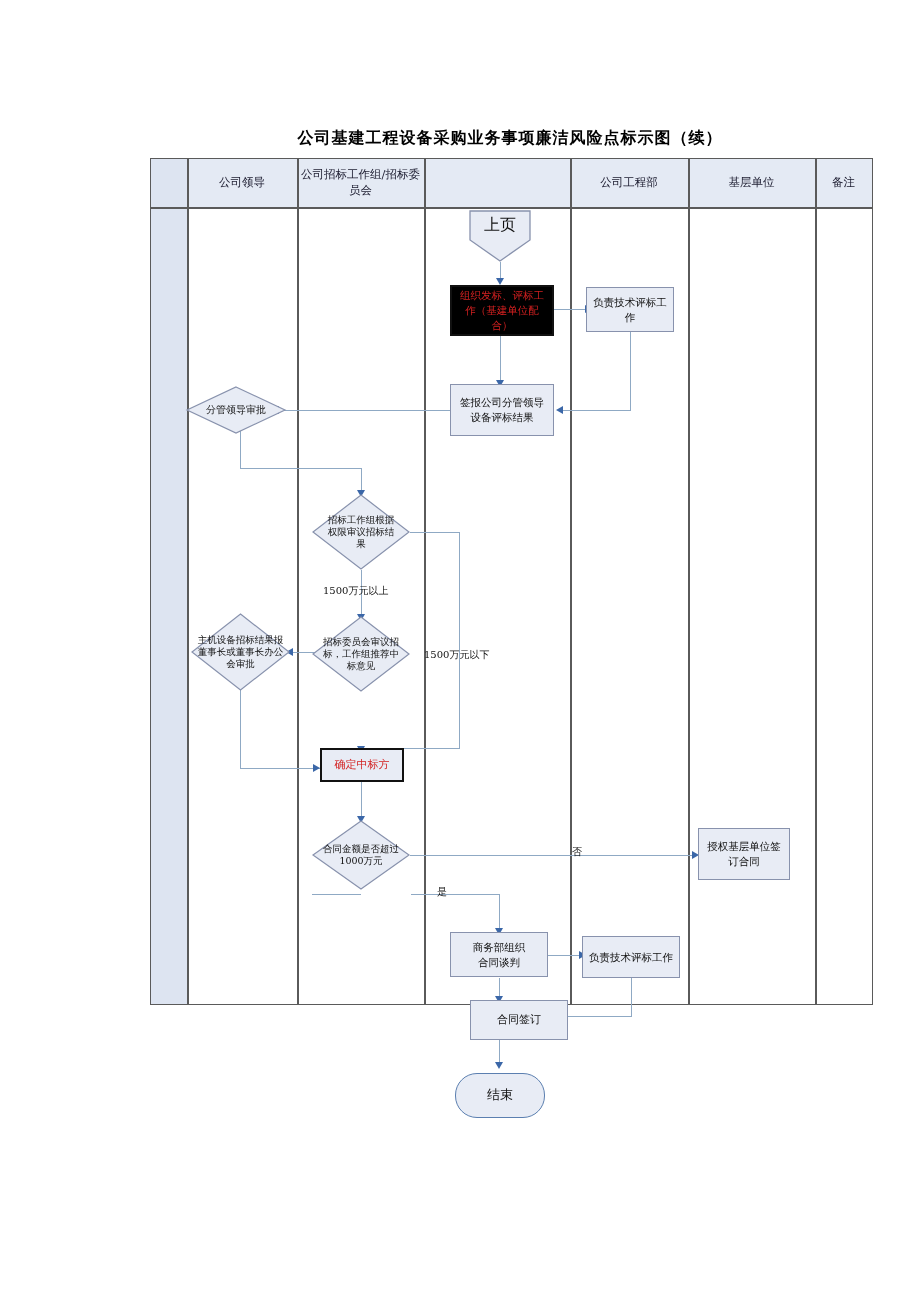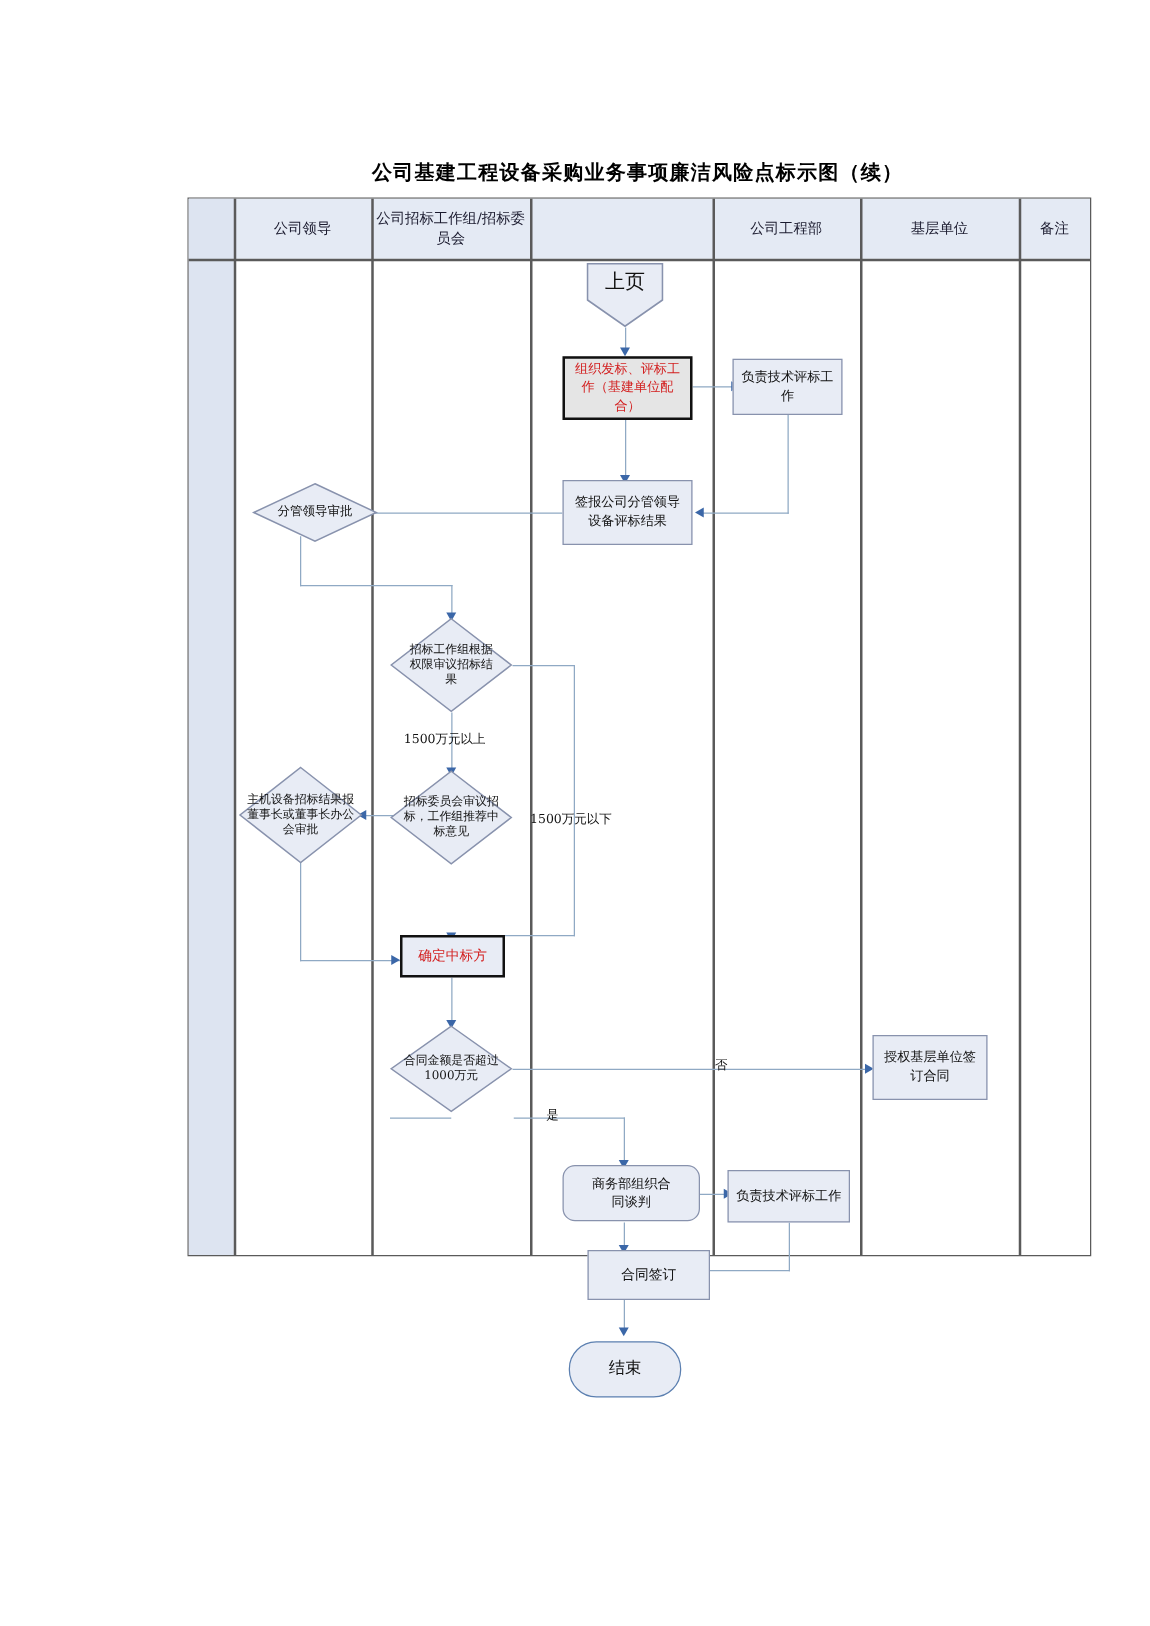--- a/index.html
+++ b/index.html
@@ -30,21 +30,21 @@
   .hdr-band{position:absolute;left:0;top:0;height:48px;background:#e4eaf4;}
   .leftcol-fill{position:absolute;left:0;top:0;width:36px;bottom:0;background:#dde4f1;}
 
   
   .shape{position:absolute;box-sizing:border-box;
     display:flex;align-items:center;justify-content:center;text-align:center;
     font-family:"DejaVu Serif","Liberation Serif",serif;
     font-size:10.5px;line-height:1.4;color:#111;}
 
   .rect{background:#e8ecf5;border:1.2px solid #8892ad;}
-  .rect-bold{background:#e5e5e5;border:2.4px solid #111;color:#d32020;}
+  .rect-bold{background:#000000;border:2.4px solid #111;color:#d32020;}
   .rect-bold2{background:#e8ecf5;border:2.2px solid #111;}
   .term{background:#e8ecf5;border:1.3px solid #5b7fb0;border-radius:22px;}
 
   .diamond-wrap{position:absolute;}
   .diamond-wrap svg{position:absolute;left:0;top:0;overflow:visible;}
   .diamond-txt{position:absolute;left:0;top:0;right:0;bottom:0;
     display:flex;align-items:center;justify-content:center;text-align:center;
     font-family:"DejaVu Serif","Liberation Serif",serif;
     font-size:9.5px;line-height:1.25;color:#111;padding:0 2px;box-sizing:border-box;}
 
@@ -167,21 +167,21 @@
     </svg>
     <div class="penta-txt">上页</div>
   </div>
 
   <div class="shape rect-bold" style="left:450px;top:285px;width:104px;height:51px;padding:0 4px;">组织发标、评标工作（基建单位配合）</div>
 
   <div class="shape rect" style="left:586px;top:287px;width:88px;height:45px;padding:0 4px;">负责技术评标工作</div>
 
   <div class="shape rect" style="left:450px;top:384px;width:104px;height:52px;padding:0 4px;">签报公司分管领导设备评标结果</div>
 
-  <div class="diamond-wrap" style="left:202px;top:386px;width:100px;height:48px;">
+  <div class="diamond-wrap" style="left:186px;top:386px;width:100px;height:48px;">
     <svg width="100" height="48" viewBox="0 0 100 48">
       <polygon points="50,1 99,24 50,47 1,24" fill="#e8ecf5" stroke="#8892ad" stroke-width="1.2"></polygon>
     </svg>
     <div class="diamond-txt" style="font-size:10px;">分管领导审批</div>
   </div>
 
   <div class="diamond-wrap" style="left:312px;top:494px;width:98px;height:76px;">
     <svg width="98" height="76" viewBox="0 0 98 76">
       <polygon points="49,1 97,38 49,75 1,38" fill="#e8ecf5" stroke="#8892ad" stroke-width="1.2"></polygon>
     </svg>
@@ -206,21 +206,21 @@
 
   <div class="diamond-wrap" style="left:312px;top:820px;width:98px;height:70px;">
     <svg width="98" height="70" viewBox="0 0 98 70">
       <polygon points="49,1 97,35 49,69 1,35" fill="#e8ecf5" stroke="#8892ad" stroke-width="1.2"></polygon>
     </svg>
     <div class="diamond-txt" style="padding:0 6px;">合同金额是否超过1000万元</div>
   </div>
 
   <div class="shape rect" style="left:698px;top:828px;width:92px;height:52px;padding:0 5px;">授权基层单位签订合同</div>
 
-  <div class="shape rect" style="left:450px;top:932px;width:110px;height:45px;padding:0 20px;border-radius:10px;">商务部组织合同谈判</div>
+  <div class="shape rect" style="left:450px;top:932px;width:98px;height:45px;padding:0 20px;">商务部组织合同谈判</div>
 
   <div class="shape rect" style="left:582px;top:936px;width:98px;height:42px;padding:0 4px;">负责技术评标工作</div>
 
   <div class="shape rect" style="left:450px;top:1000px;width:98px;height:40px;font-size:11px;margin-left:20px;">合同签订</div>
 
   <div class="shape term" style="left:455px;top:1073px;width:90px;height:45px;font-size:13px;">结束</div>
 
 </div>
 
 </body></html>

